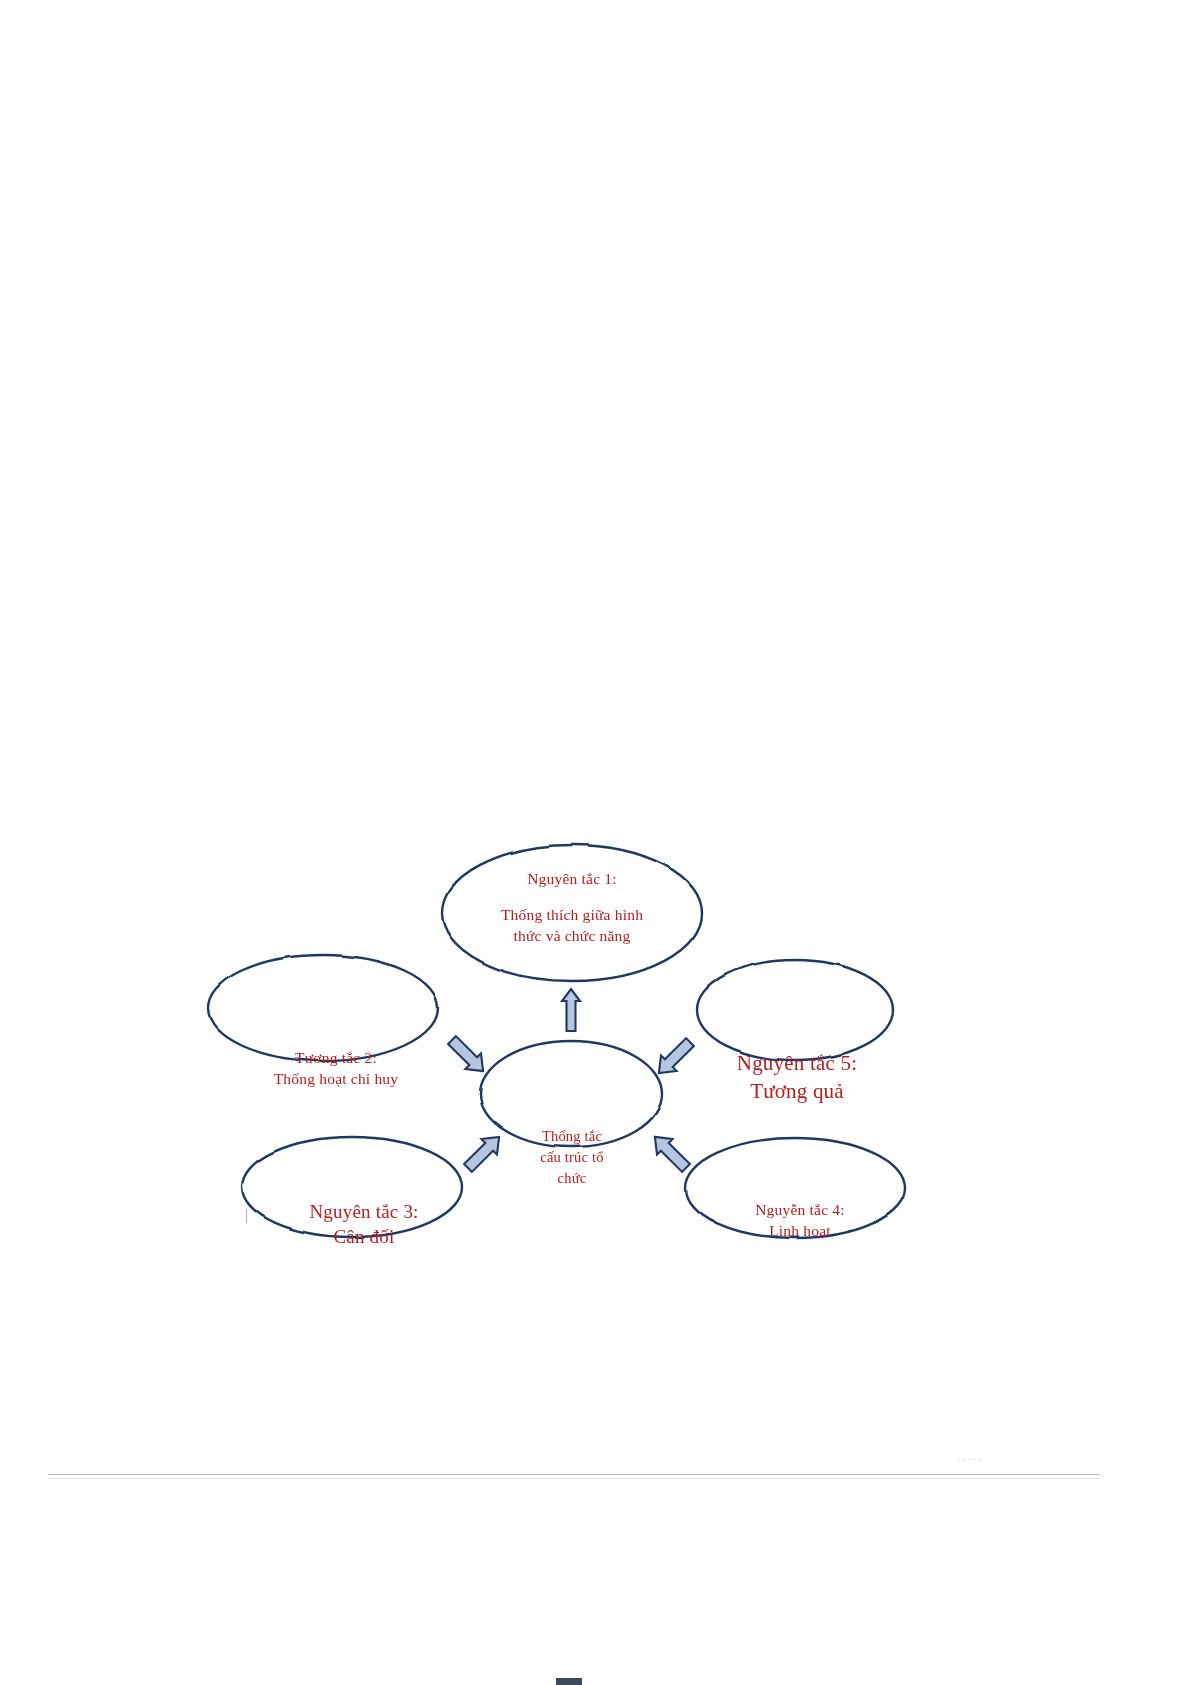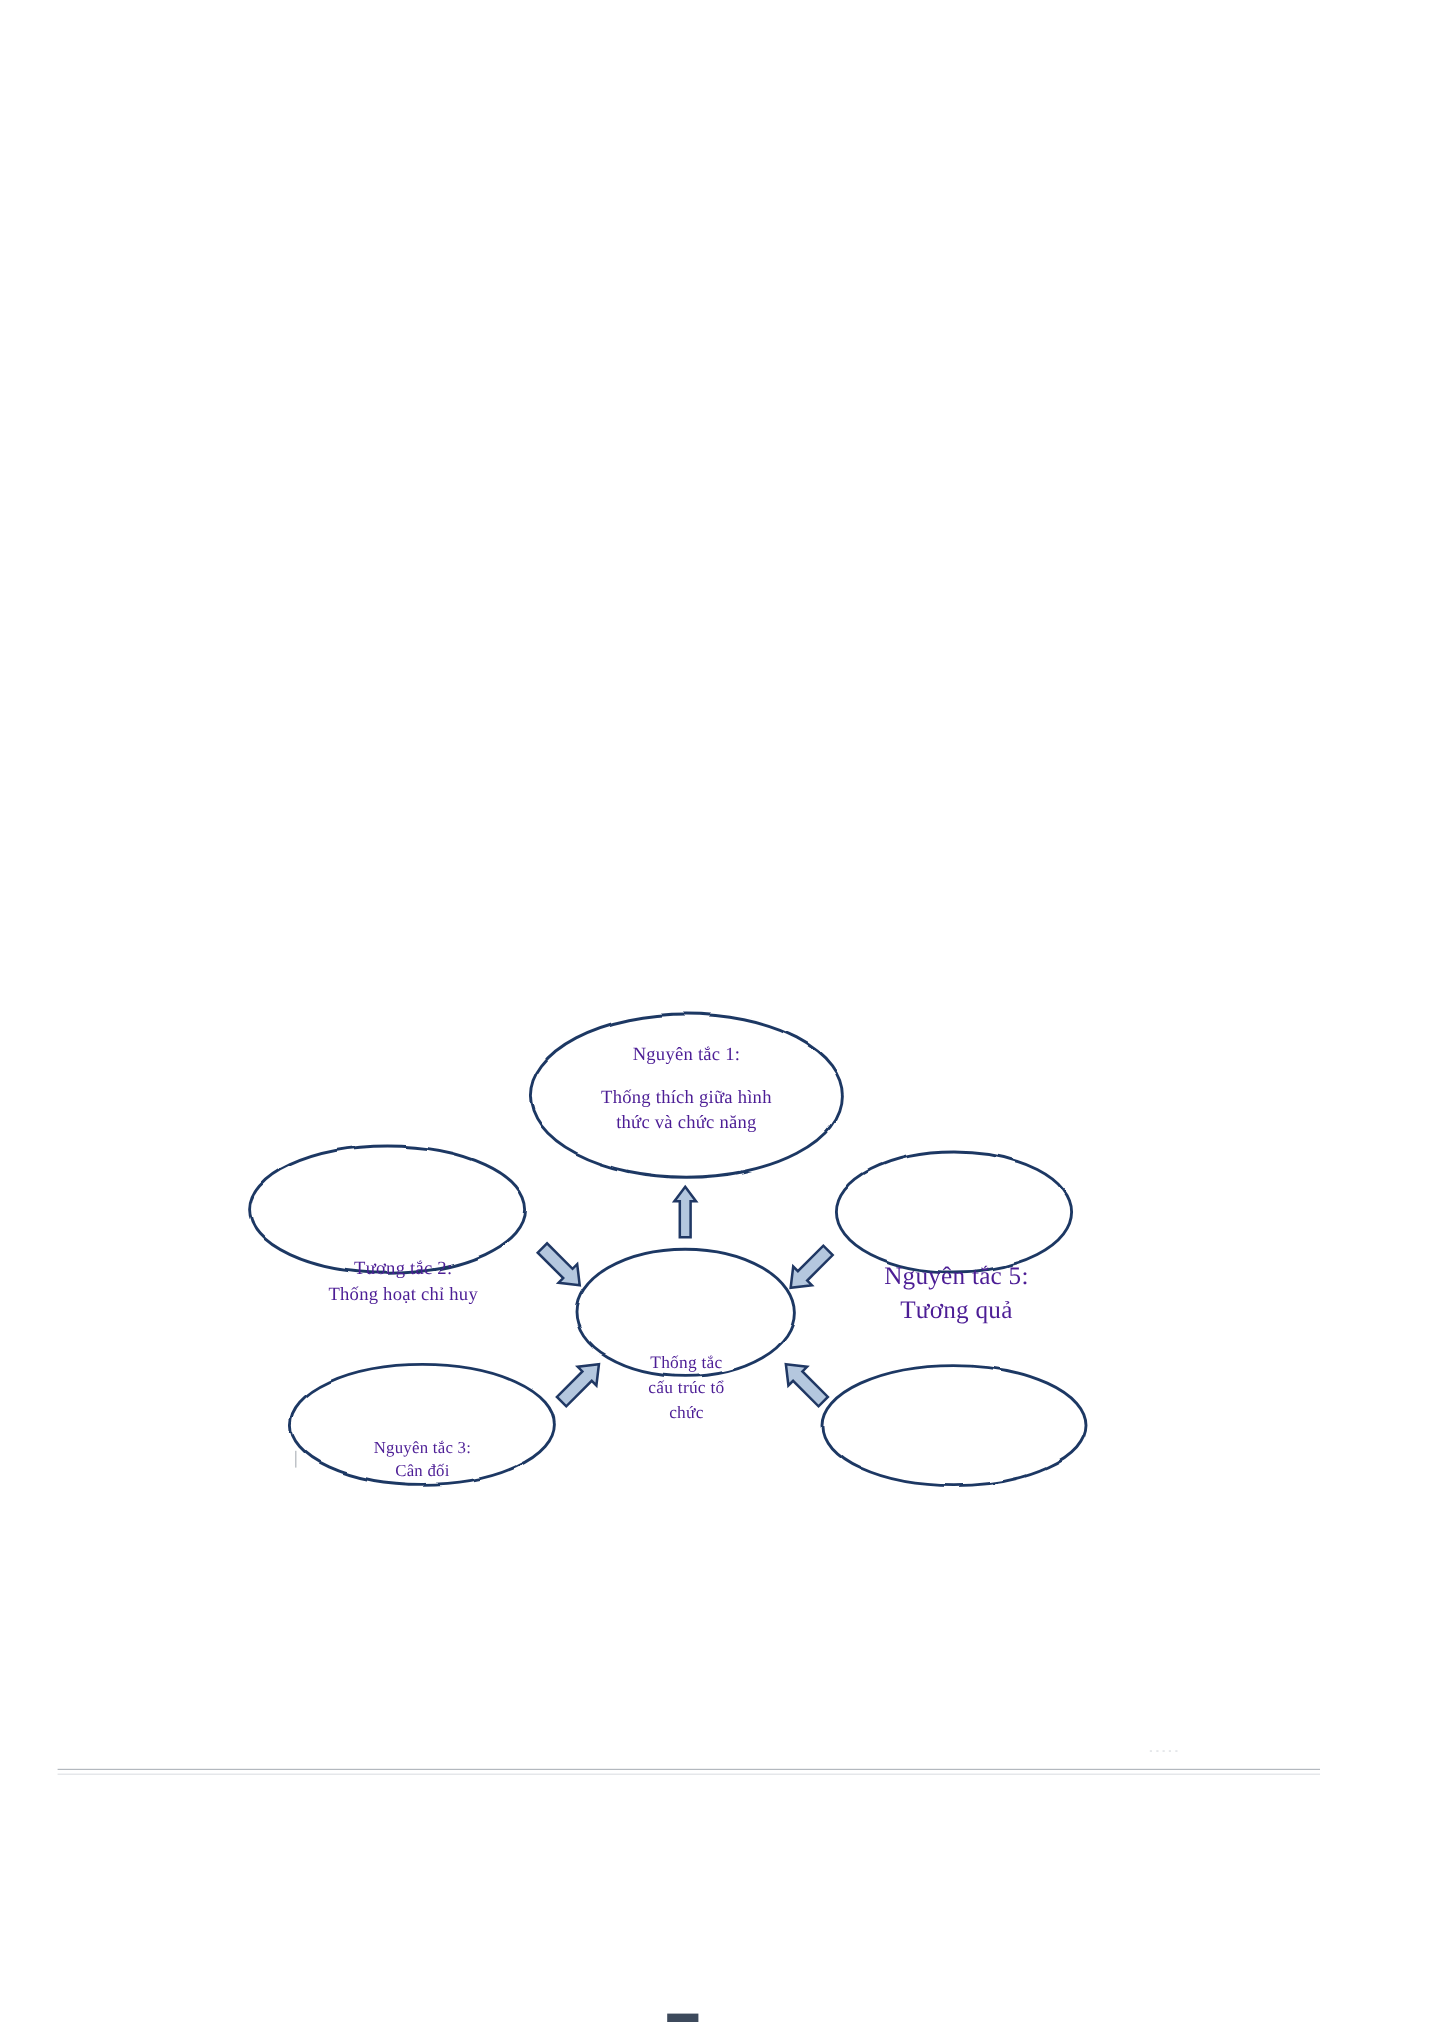--- a/index.html
+++ b/index.html
@@ -32,21 +32,21 @@
   }
   #diagram-svg {
     position: absolute;
     left: 0;
     top: 0;
   }
   .node-label {
     position: absolute;
     text-align: center;
     font-family: "Liberation Serif", serif;
-    color: #4c1d95;
+    color: #b91c1c;
     line-height: 1.34;
     letter-spacing: 0.2px;
     -webkit-font-smoothing: antialiased;
   }
   .node-label .ln {
     display: block;
     white-space: nowrap;
   }
   
   #label-top {
@@ -56,22 +56,22 @@
   #label-top .ln1 { margin-bottom: 15px; }
   #label-left-top {
     left: 220px; top: 1048px; width: 232px;
     font-size: 15.5px;
   }
   #label-right-top {
     left: 692px; top: 1049px; width: 210px;
     font-size: 21px;
   }
   #label-left-bottom {
-    left: 244px; top: 1199px; width: 216px;
-    font-size: 14px;
+    left: 256px; top: 1199px; width: 216px;
+    font-size: 19px;
     text-align: center;
   }
   #label-right-bottom {
     left: 686px; top: 1200px; width: 228px;
     font-size: 15.5px;
   }
   #label-center {
     left: 492px; top: 1126px; width: 160px;
     font-size: 14.5px;
     line-height: 1.44;
@@ -189,20 +189,24 @@
     <div class="node-label" id="label-right-top">
       <span class="ln">Nguyên tắc 5:</span>
       <span class="ln">Tương quả</span>
     </div>
 
     <div class="node-label" id="label-left-bottom">
       <span class="ln">Nguyên tắc 3:</span>
       <span class="ln">Cân đối</span>
     </div>
 
+    <div class="node-label" id="label-right-bottom">
+      <span class="ln">Nguyễn tắc 4:</span>
+      <span class="ln">Linh hoạt</span>
+    </div>
 
     <div class="node-label" id="label-center">
       <span class="ln">Thống tắc</span>
       <span class="ln">cấu trúc tổ</span>
       <span class="ln">chức</span>
     </div>
 
     <div id="stray-mark"></div>
   </div>
 

